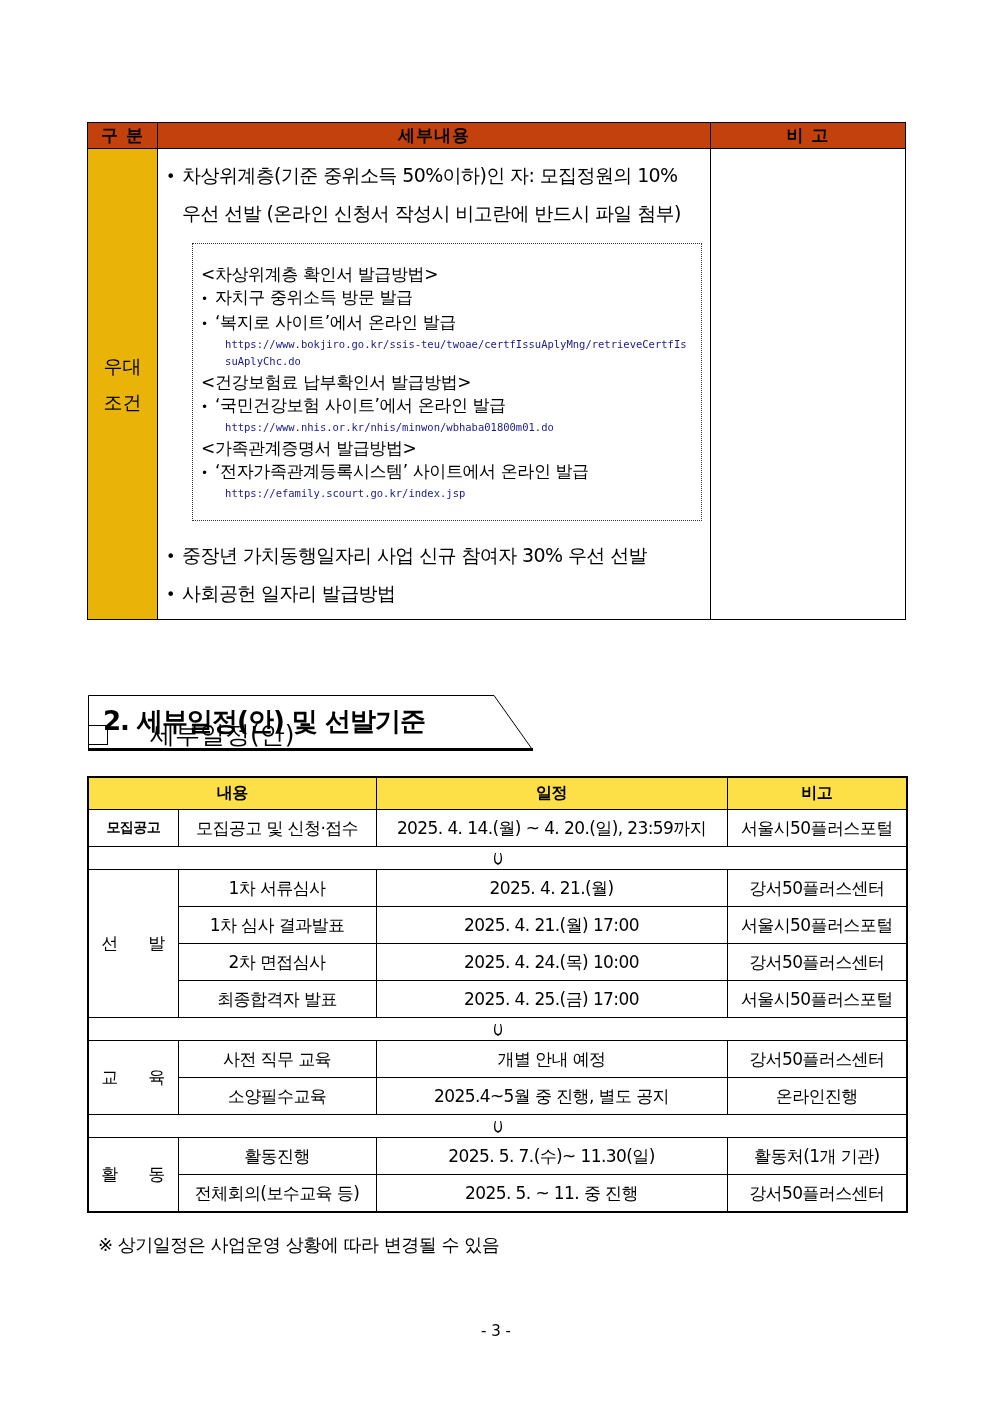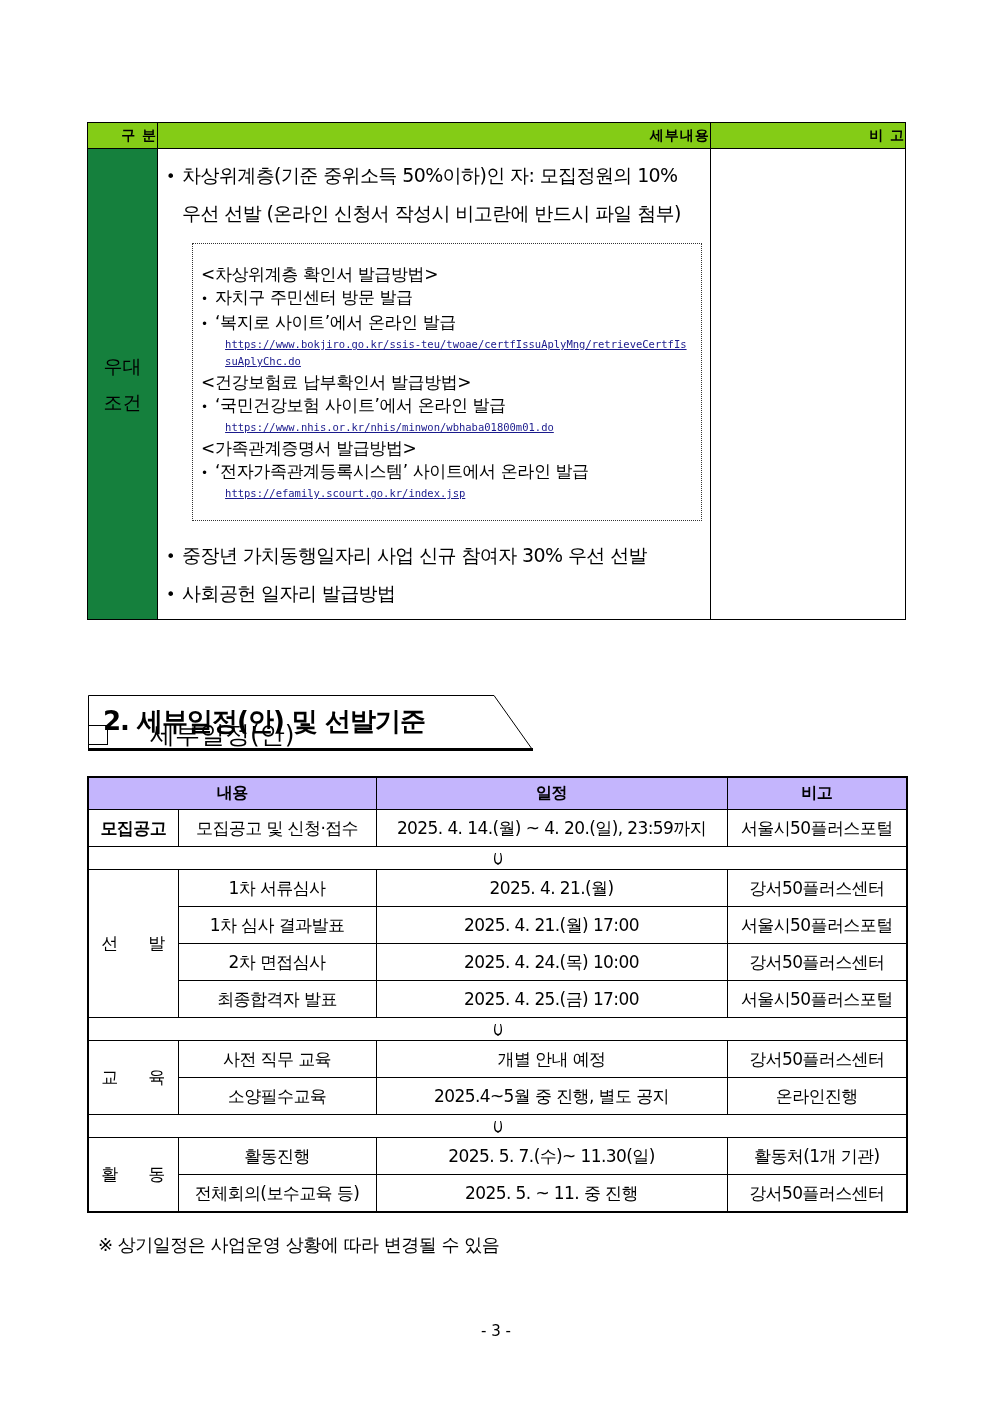--- a/index.html
+++ b/index.html
@@ -7,44 +7,44 @@
     width: 992px; height: 1403px; position: relative; overflow: hidden;
     font-family: "DejaVu Sans", "Liberation Sans", sans-serif; color: #000;
   }
   
   .t1 {
     position: absolute; left: 87px; top: 122px; width: 819px;
     border-collapse: collapse; table-layout: fixed;
   }
   .t1 th, .t1 td { border: 1px solid #000; padding: 0; }
   .t1 th {
-    background: #84cc16; height: 25px; font-size: 14px; font-weight: bold;
-    font-family: "DejaVu Serif", serif; text-align: right; letter-spacing: 1px;
+    background: #c2410c; height: 25px; font-size: 17px; font-weight: bold;
+    font-family: "DejaVu Serif", serif; text-align: center; letter-spacing: 1px;
   }
   .t1 .col1 { width: 70px; }
   .t1 .col2 { width: 552px; }
   .t1 .col3 { width: 195px; }
   .t1 td.cat {
-    background: #15803d; text-align: center; font-size: 19px; line-height: 36px;
+    background: #eab308; text-align: center; font-size: 19px; line-height: 36px;
     vertical-align: middle;
   }
   .t1 td.content { vertical-align: top; padding: 8px 0 6px 8px; }
   .t1 td.note { background: #fff; }
   .bullet-line { font-size: 19px; line-height: 36px; white-space: nowrap; letter-spacing: -0.6px; }
   .bullet-line .dot { display: inline-block; width: 16px; font-size: 16px; }
   .indent { padding-left: 16px; }
   .dotted-box {
     margin: 12px 8px 10px 26px; border: 1px dotted #333; padding: 18px 8px 18px 8px;
   }
   .box-head { font-size: 17px; line-height: 24px; font-weight: normal; letter-spacing: -0.4px; white-space: nowrap; }
   .box-item { font-size: 17px; line-height: 23px; white-space: nowrap; letter-spacing: -0.4px; }
   .box-item .dot { display: inline-block; width: 14px; font-size: 12px; }
   .box-link {
     font-family: "DejaVu Sans Mono", monospace; font-size: 10.5px; line-height: 17px;
-    color: #1a1a8c; text-decoration: underline; padding-left: 24px; word-break: break-all;
+    color: #1a1a8c; padding-left: 24px; word-break: break-all;
     letter-spacing: 0px; display: block;
   }
   .bottom-bullets { padding-top: 6px; }
 
   
   .sec-head {
     position: absolute; left: 88px; top: 647px; width: 444px; height: 55px; margin-top: 48px;
   }
   .sec-head svg { position: absolute; left: 0; top: 0; }
   .sec-head .title {
@@ -59,28 +59,28 @@
     display: inline-block; width: 18px; height: 18px; border: 1.5px solid #000; margin-right: 12px;
   }
 
   
   .t2 {
     position: absolute; left: 87px; top: 776px; width: 819px;
     border-collapse: collapse; table-layout: fixed; border: 2px solid #000;
   }
   .t2 th, .t2 td { border: 1px solid #000; padding: 0; text-align: center; font-size: 17px; white-space: nowrap; letter-spacing: -0.6px; }
   .t2 th {
-    background: #c4b5fd; height: 31px; font-weight: bold; font-family: "DejaVu Serif", serif; font-size: 16px;
+    background: #fde047; height: 31px; font-weight: bold; font-family: "DejaVu Serif", serif; font-size: 16px;
     border-bottom: 1px solid #000;
   }
   .t2 tr.r td { height: 36px; }
   .t2 tr.arrow td { height: 22px; font-size: 13px; font-weight: bold; }
   .t2 td.grp { font-size: 17px; letter-spacing: 0; }
   .t2 td.grp .sp { display: inline-block; width: 30px; }
-  .t2 td.bold { font-weight: bold; font-size: 17px; }
+  .t2 td.bold { font-weight: bold; font-size: 14px; }
   .arrow-glyph { display: inline-block; width: 12px; height: 14px; vertical-align: middle; }
 
   .footnote {
     position: absolute; left: 98px; top: 1233px; font-size: 18px; white-space: nowrap; letter-spacing: -0.5px; text-align: right;
   }
   .page-num {
     position: absolute; left: 0; width: 992px; top: 1322px; text-align: center; font-size: 15px;
   }
 </style>
 </head>
@@ -106,21 +106,21 @@
         <div>조건</div>
       </td>
       <td class="content">
         <div class="bullet-line">
           <span class="dot">•</span><span>차상위계층(기준 중위소득 50%이하)인 자: 모집정원의 10%</span>
         </div>
         <div class="bullet-line indent">우선 선발 (온라인 신청서 작성시 비고란에 반드시 파일 첨부)</div>
 
         <div class="dotted-box">
           <div class="box-head">&lt;차상위계층 확인서 발급방법&gt;</div>
-          <div class="box-item"><span class="dot">•</span><span>자치구 주민센터 방문 발급</span></div>
+          <div class="box-item"><span class="dot">•</span><span>자치구 중위소득 방문 발급</span></div>
           <div class="box-item"><span class="dot">•</span><span>‘복지로 사이트’에서 온라인 발급</span></div>
           <span class="box-link">https://www.bokjiro.go.kr/ssis-teu/twoae/certfIssuAplyMng/retrieveCertfIssuAplyChc.do</span>
 
           <div class="box-head">&lt;건강보험료 납부확인서 발급방법&gt;</div>
           <div class="box-item"><span class="dot">•</span><span>‘국민건강보험 사이트’에서 온라인 발급</span></div>
           <span class="box-link">https://www.nhis.or.kr/nhis/minwon/wbhaba01800m01.do</span>
 
           <div class="box-head">&lt;가족관계증명서 발급방법&gt;</div>
           <div class="box-item"><span class="dot">•</span><span>‘전자가족관계등록시스템’ 사이트에서 온라인 발급</span></div>
           <span class="box-link">https://efamily.scourt.go.kr/index.jsp</span>

